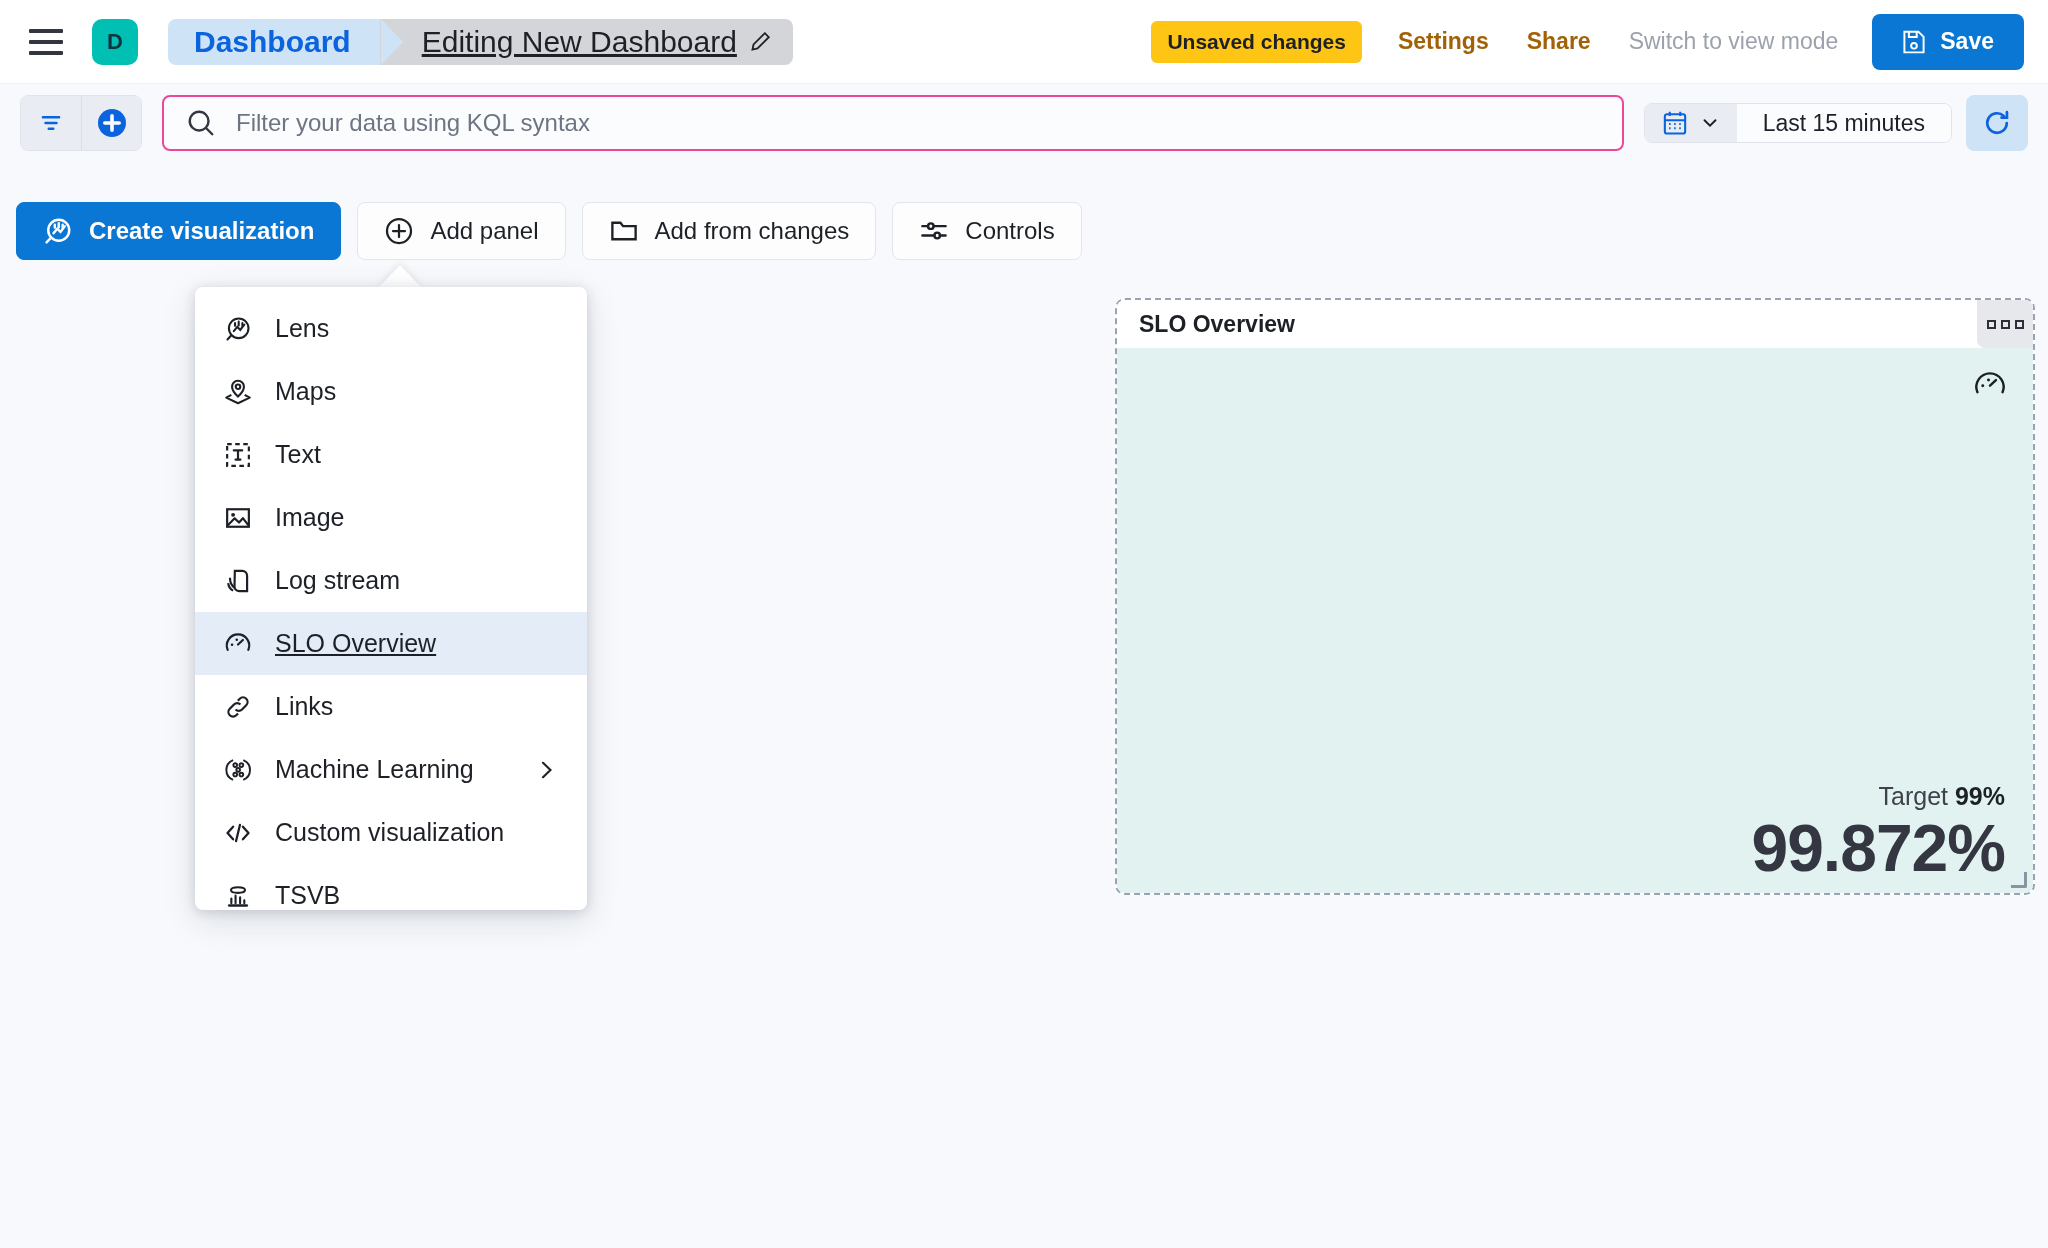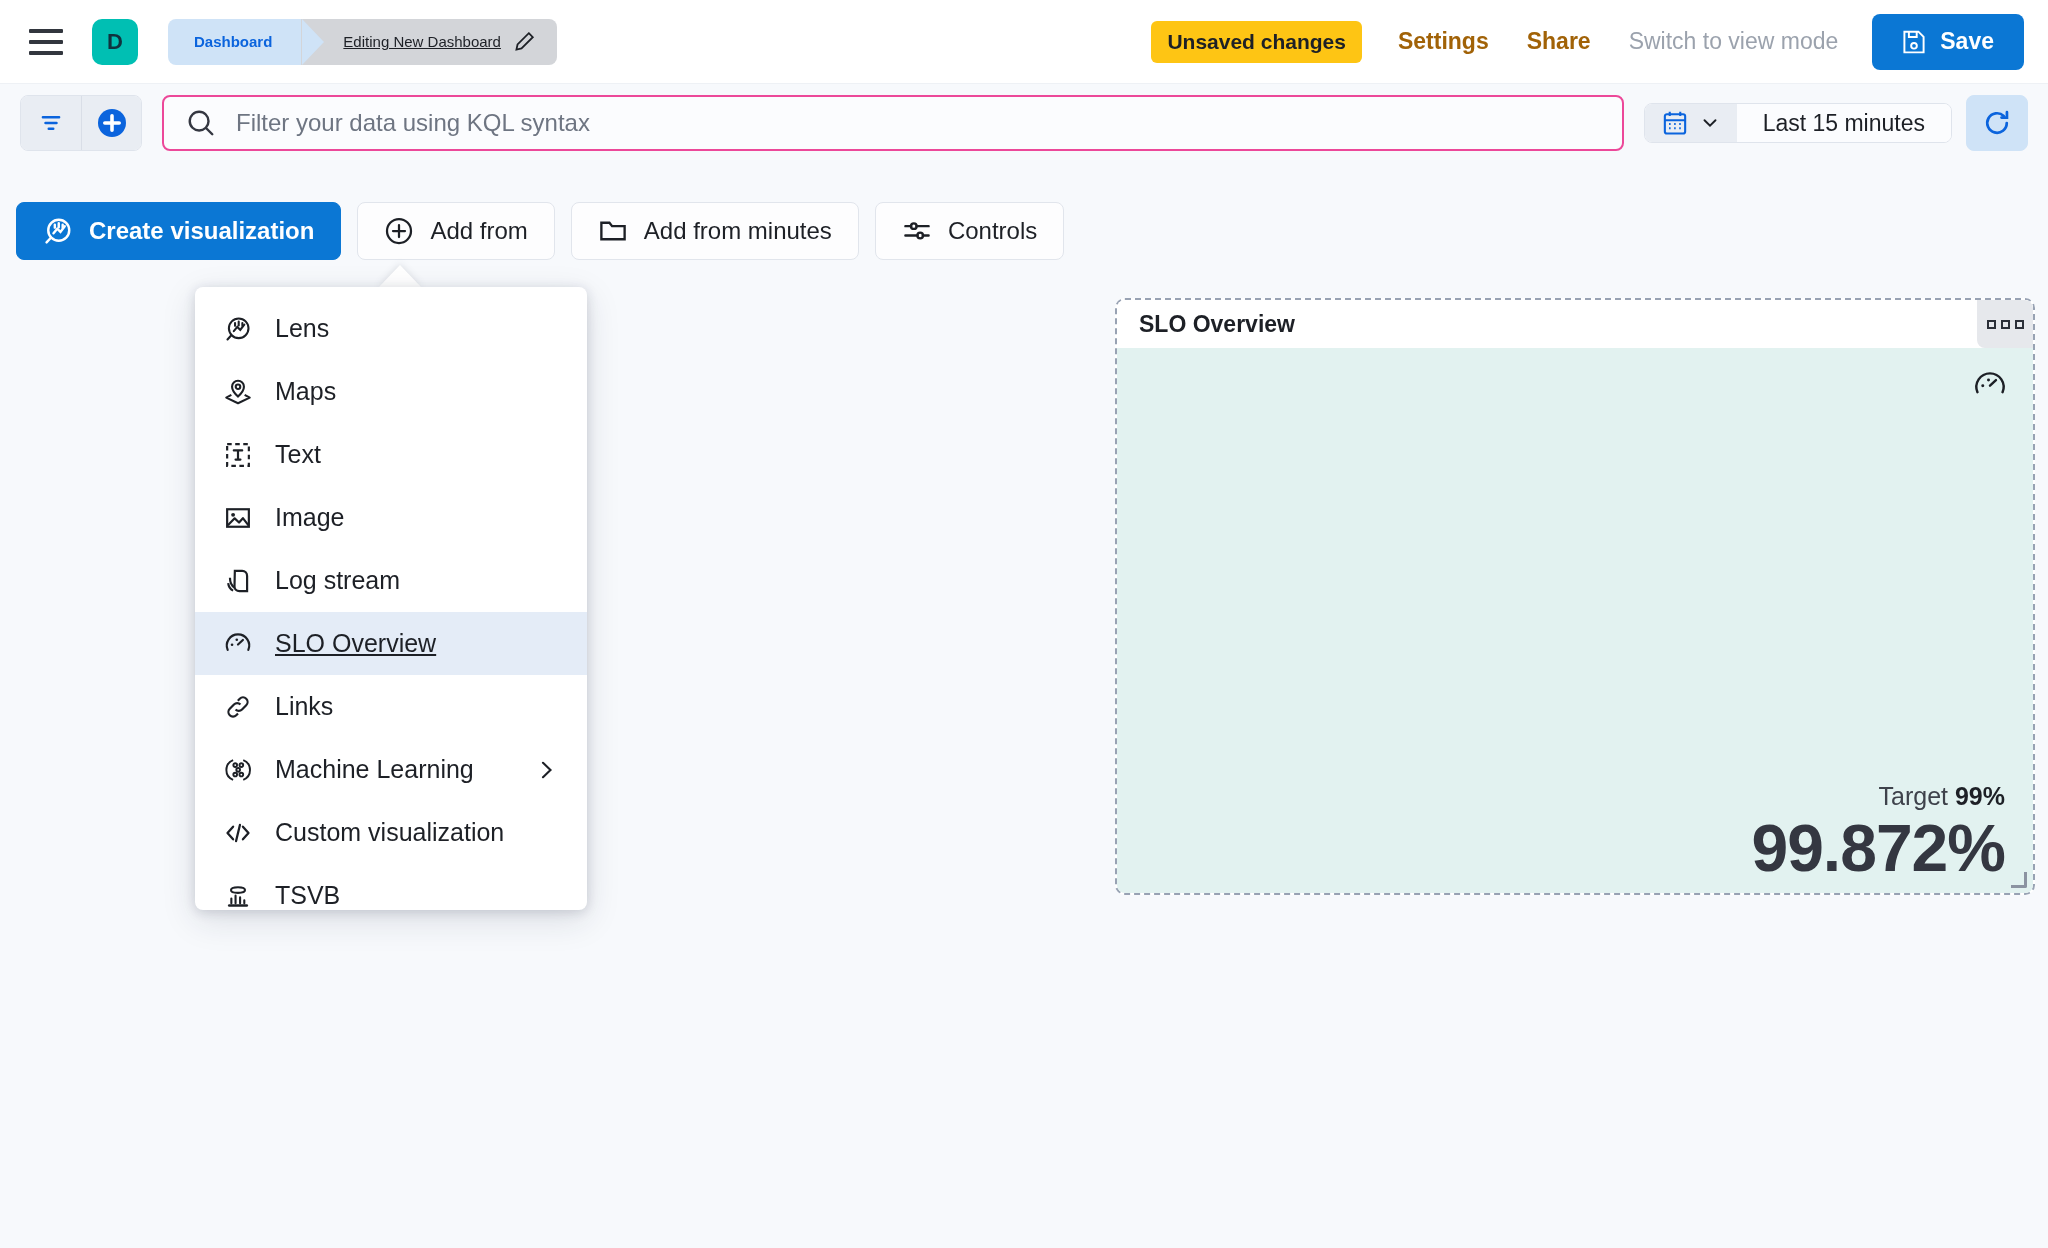--- a/index.html
+++ b/index.html
@@ -31,21 +31,21 @@
     width: 46px; height: 46px; border-radius: 10px;
     background: #00bfb3; color: #10323e;
     margin-left: 24px;
     display: flex; align-items: center; justify-content: center;
     font-size: 22px; font-weight: 700;
   }
 
   .breadcrumbs { display: flex; align-items: center; margin-left: 30px; height: 46px; }
   .crumb {
     height: 46px; display: flex; align-items: center;
-    font-size: 15px; padding: 0 22px; position: relative;
+    font-size: 30px; padding: 0 22px; position: relative;
   }
   .crumb-1 {
     background: #cfe3f7; color: #0b64dd; font-weight: 600;
     border-radius: 8px 0 0 8px; padding-left: 26px; padding-right: 30px;
   }
   .crumb-1::after {
     content: ""; position: absolute; right: -22px; top: 0;
     width: 0; height: 0;
     border-top: 23px solid transparent; border-bottom: 23px solid transparent;
     border-left: 22px solid #cfe3f7; z-index: 2;
@@ -307,28 +307,28 @@
       <path d="M6.3 4.6v1.6M8.4 3.8v2.2M10.5 4.6v1.6" stroke-linecap="round"></path>
     </svg>
     <span>Create visualization</span>
   </div>
 
   <div class="tb-btn">
     <svg width="30" height="30" viewBox="0 0 16 16" fill="none" stroke="#1d2026" stroke-width="1.2">
       <circle cx="8" cy="8" r="6.4"></circle>
       <path d="M8 4.8v6.4M4.8 8h6.4" stroke-linecap="round"></path>
     </svg>
-    <span>Add from</span>
+    <span>Add panel</span>
   </div>
 
   <div class="tb-btn">
     <svg width="30" height="30" viewBox="0 0 16 16" fill="none" stroke="#1d2026" stroke-width="1.25">
       <path d="M1.8 3.6h4.3l1.4 1.8h6.7v7H1.8z"></path>
     </svg>
-    <span>Add from minutes</span>
+    <span>Add from changes</span>
   </div>
 
   <div class="tb-btn">
     <svg width="30" height="30" viewBox="0 0 16 16" fill="none" stroke="#1d2026" stroke-width="1.25">
       <path d="M1.8 5.4h3.1M7.7 5.4h6.5M1.8 10.4h6.5M11.1 10.4h3.1" stroke-linecap="round"></path>
       <circle cx="6.3" cy="5.4" r="1.5"></circle>
       <circle cx="9.7" cy="10.4" r="1.5"></circle>
     </svg>
     <span>Controls</span>
   </div>

